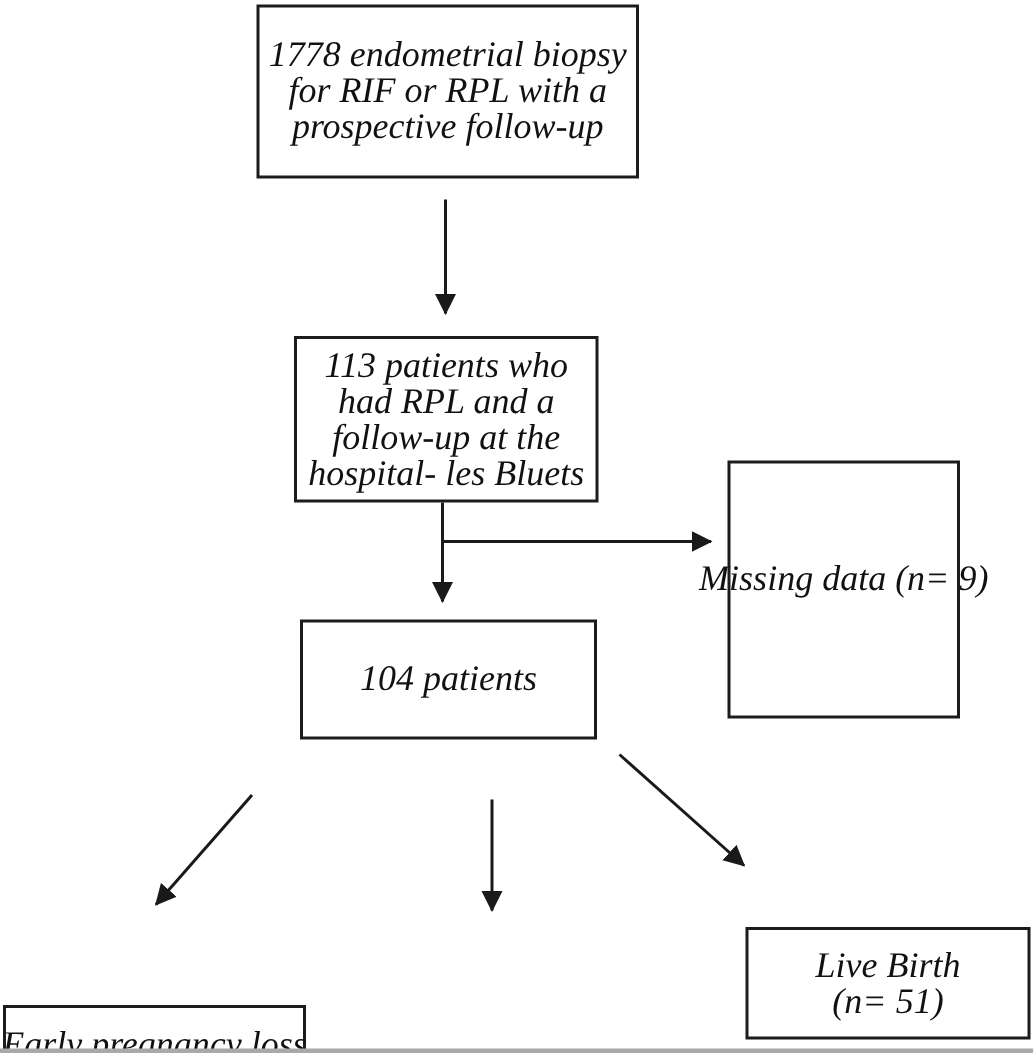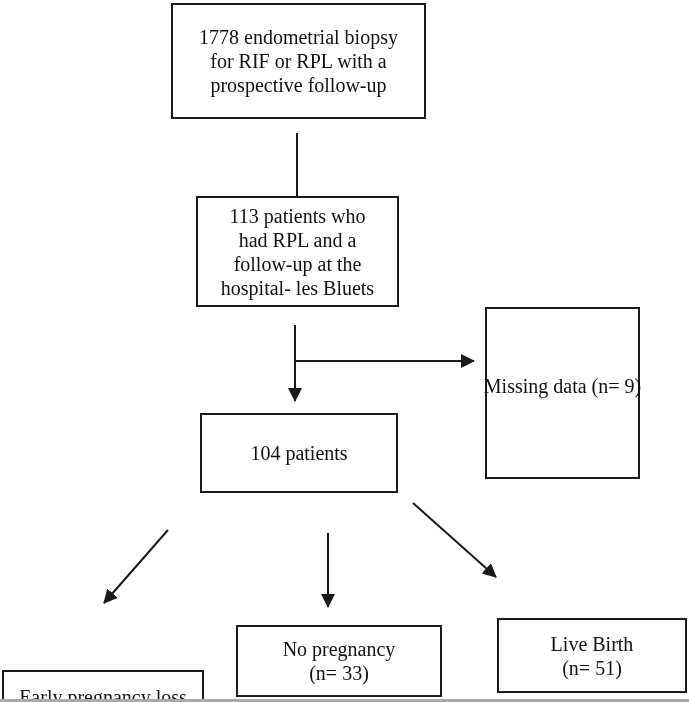--- a/index.html
+++ b/index.html
@@ -29,29 +29,30 @@
   .box {
     position: absolute;
     box-sizing: border-box;
     border: 2px solid #1c1c1c;
     background: #ffffff;
     display: flex;
     flex-direction: column;
     align-items: center;
     justify-content: center;
     text-align: center;
-    font-size: 20px;
+    font-size: 24px;
     line-height: 24px;
     padding: 2px 6px;
+    font-style: italic;
   }
   .box .ln {
     white-space: nowrap;
   }
   .box-initial      { left: 171px; top: 3px;   width: 255px; height: 116px; }
-  .box-rpl          { left: 196px; top: 196px; width: 203px; height: 111px; }
+  .box-rpl          { left: 196px; top: 224px; width: 203px; height: 111px; }
   .box-missing      { left: 485px; top: 307px; width: 155px; height: 172px; padding-bottom: 16px; }
   .box-104          { left: 200px; top: 413px; width: 198px; height: 80px;  }
   .box-early-loss   { left: 2px;   top: 627px; width: 202px; height: 78px; margin-top: 43px;  }
   .box-no-pregnancy { left: 236px; top: 625px; width: 206px; height: 72px;  }
   .box-live-birth   { left: 497px; top: 618px; width: 190px; height: 75px;  }
   .bottom-rule {
     position: absolute;
     left: 0;
     top: 699px;
     width: 689px;
@@ -97,24 +98,20 @@
 
   <div class="box box-104">
     <div class="ln">104 patients</div>
   </div>
 
   <div class="box box-early-loss">
     <div class="ln">Early pregnancy loss</div>
     <div class="ln">(n = 20)</div>
   </div>
 
-  <div class="box box-no-pregnancy">
-    <div class="ln">No pregnancy</div>
-    <div class="ln">(n= 33)</div>
-  </div>
 
   <div class="box box-live-birth">
     <div class="ln">Live Birth</div>
     <div class="ln">(n= 51)</div>
   </div>
 
   <div class="bottom-rule"></div>
 
 </div>
 

